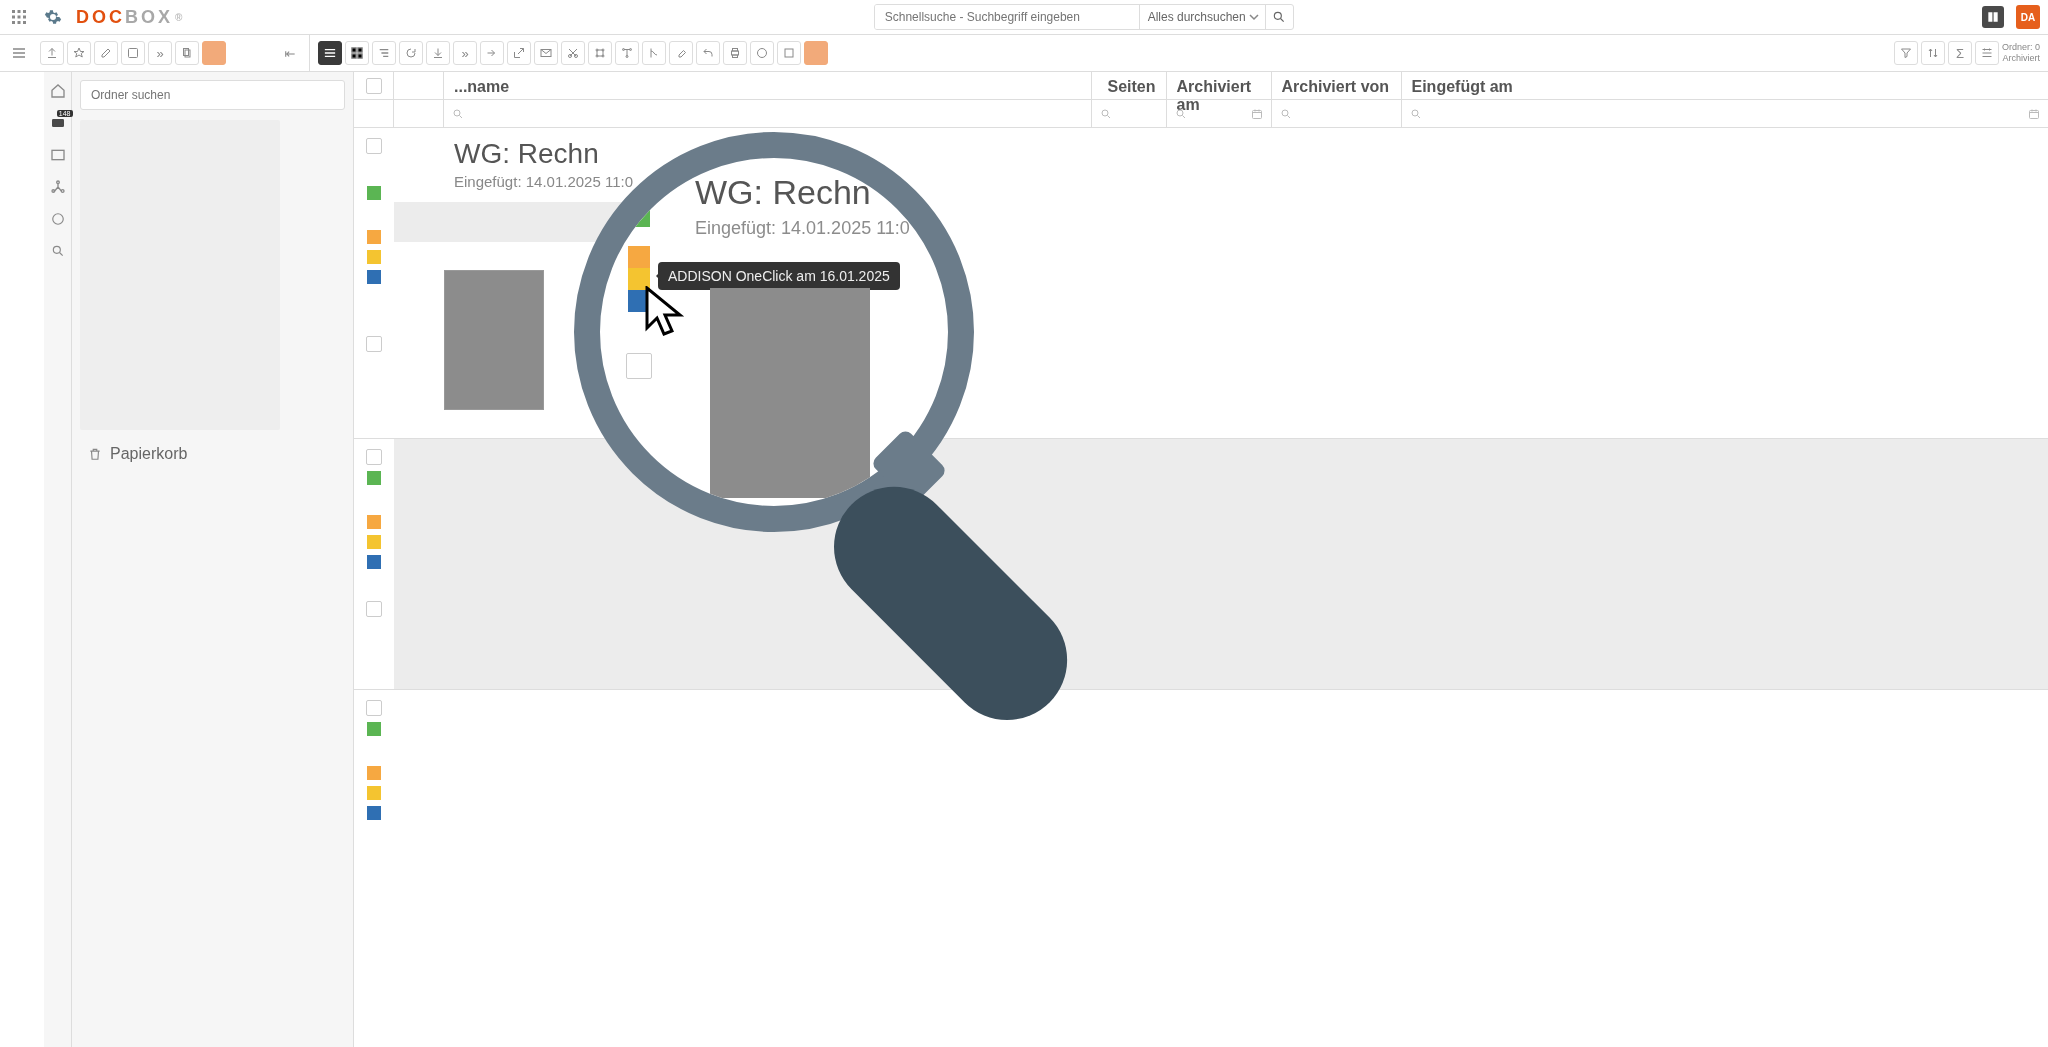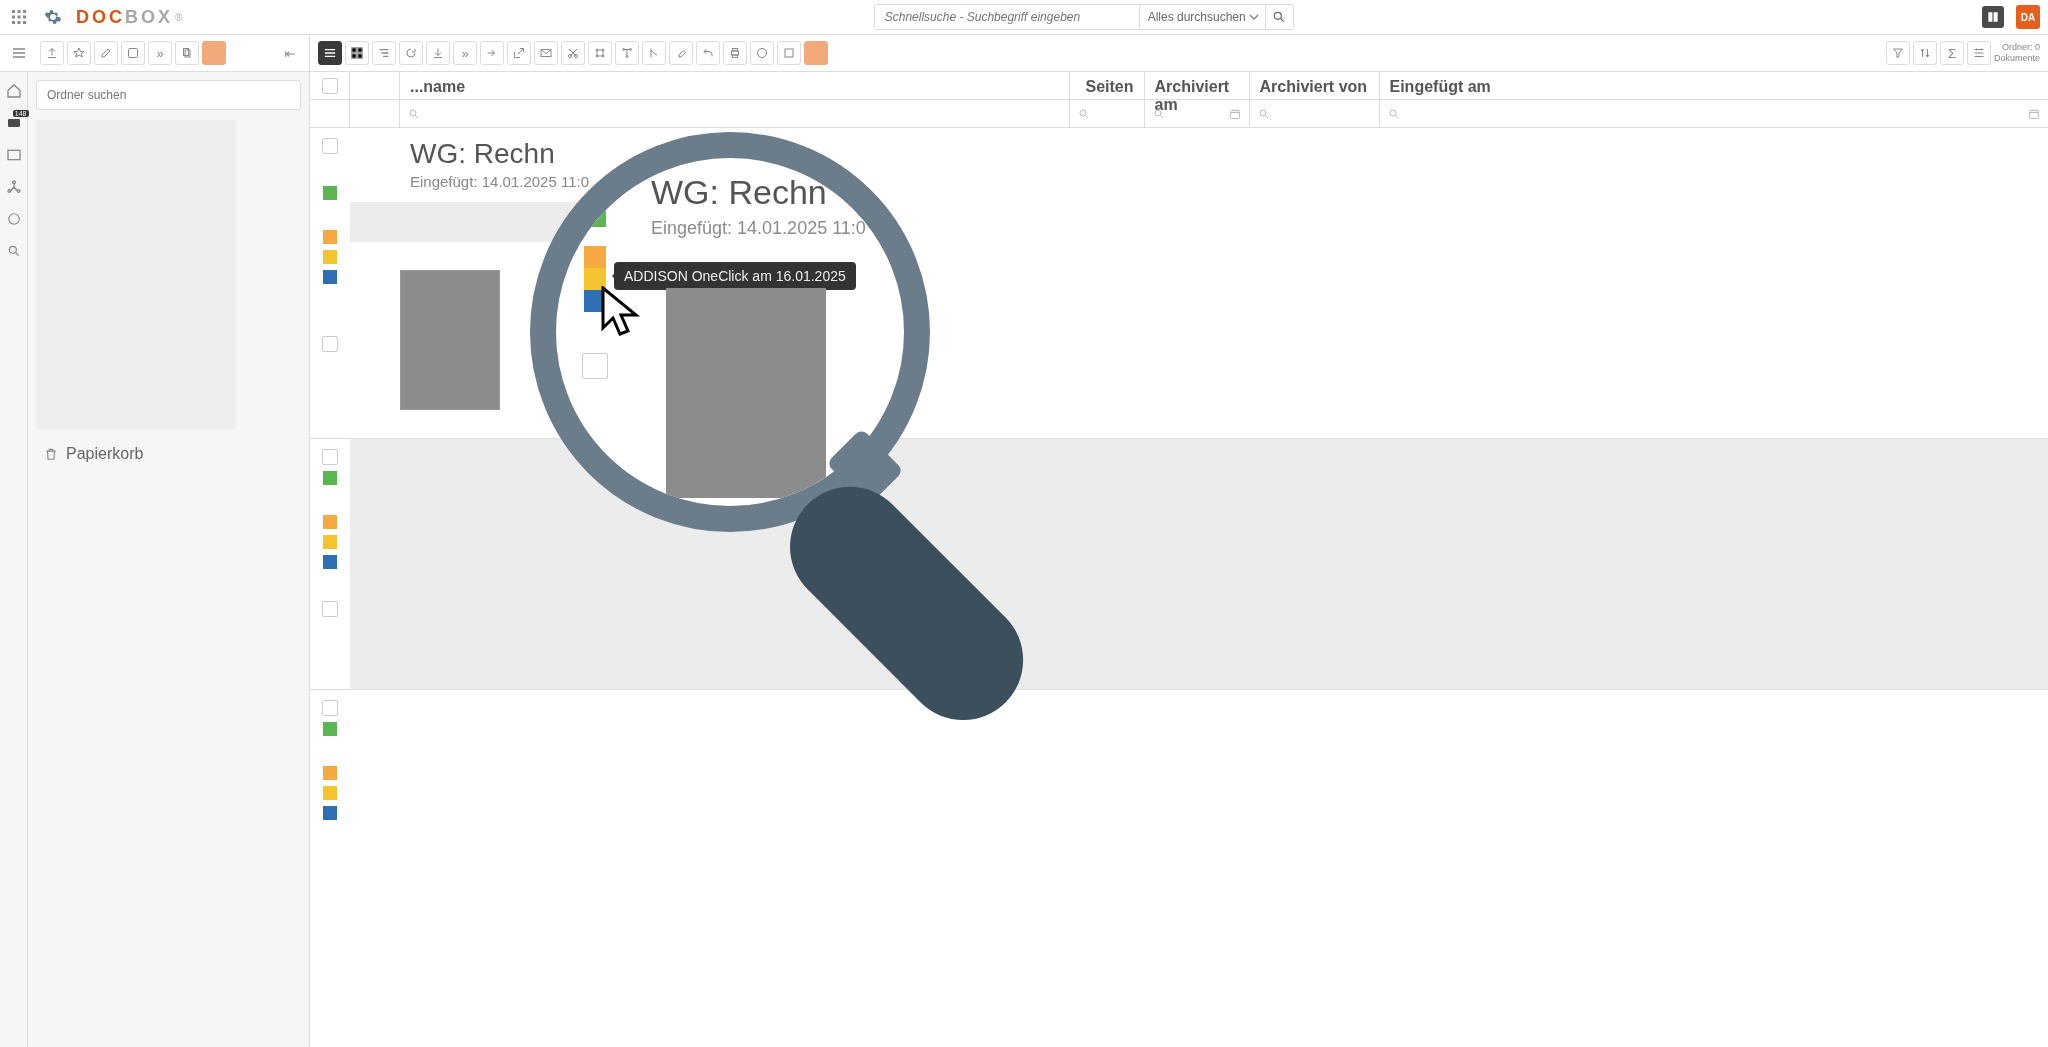--- a/index.html
+++ b/index.html
@@ -14,35 +14,35 @@
   }
   *{box-sizing:border-box;}
   html,body{margin:0;padding:0;height:100%;}
   body{font-family:Arial,Helvetica,sans-serif;font-size:13px;color:var(--text);background:#fff;overflow:hidden;}
   .topbar{height:35px;border-bottom:1px solid var(--border);display:flex;align-items:center;padding:0 8px;gap:12px;}
   .topbar .spacer{flex:1;}
   .topbar .brand{display:flex;align-items:center;font-weight:600;letter-spacing:3px;font-size:18px;}
   .brand .b1{color:#e2500f;}
   .brand .b2{color:#a8a8a8;}
   .topbar .search-shell{display:flex;align-items:center;border:1px solid var(--border);border-radius:3px;height:26px;overflow:hidden;width:420px;}
-  .topbar .search-shell input{border:0;outline:0;padding:0 10px;height:100%;flex:1;font-size:12px;color:#666;font-style:italic;}
+  .topbar .search-shell input{border:0;outline:0;padding:0 10px;height:100%;flex:1;font-size:12px;color:#666;}
   .topbar .search-scope{border-left:1px solid var(--border);height:100%;display:flex;align-items:center;gap:3px;padding:0 6px 0 8px;font-size:12px;color:#666;cursor:pointer;}
   .topbar .search-go{border-left:1px solid var(--border);height:100%;width:28px;display:flex;align-items:center;justify-content:center;cursor:pointer;}
   .icon-btn{width:22px;height:22px;display:inline-flex;align-items:center;justify-content:center;border-radius:3px;cursor:pointer;color:var(--icon);}
   .avatar{width:24px;height:24px;background:#e65f1c;color:#fff;font-size:10px;font-weight:bold;display:flex;align-items:center;justify-content:center;border-radius:3px;}
   .row2{height:37px;border-bottom:1px solid var(--border);display:flex;}
   .left-tools{width:310px;border-right:1px solid var(--border);display:flex;align-items:center;gap:3px;padding:0 8px;}
   .left-tools .gap{flex:1;}
   .tbtn{width:24px;height:24px;border:1px solid var(--border);border-radius:3px;display:inline-flex;align-items:center;justify-content:center;cursor:pointer;color:var(--icon);background:#fff;}
   .tbtn.active{background:#3a3a3a;color:#fff;border-color:#3a3a3a;}
   .tbtn.accent{background:var(--accent);border-color:var(--accent);color:#fff;}
   .main-tools{flex:1;display:flex;align-items:center;gap:3px;padding:0 8px;}
   .main-tools .grow{flex:1;}
   .counter{font-size:9px;line-height:11px;color:#888;text-align:right;}
-  .content{display:flex;height:calc(100% - 72px);}
+  .content{display:flex;height:calc(100% - 72px);margin-left:44px;}
   .vnav{width:28px;border-right:1px solid var(--border);background:#f6f6f6;display:flex;flex-direction:column;align-items:center;padding-top:10px;gap:14px;}
   .vnav .vbtn{width:18px;height:18px;display:flex;align-items:center;justify-content:center;cursor:pointer;color:var(--icon);}
   .sidebar{width:282px;border-right:1px solid var(--border);background:#f6f6f6;display:flex;flex-direction:column;padding:8px;gap:10px;}
   .folder-search{height:30px;border:1px solid var(--border);border-radius:3px;background:#fff;padding:0 10px;font-size:12px;color:#777;outline:none;width:100%;}
   .folder-tree{height:310px;background:#eee;border-radius:2px;width:200px;}
   .trash{display:flex;align-items:center;gap:8px;padding:5px 8px;font-size:16px;color:#666;cursor:pointer;}
   .workspace{flex:1;position:relative;overflow:hidden;}
   .col-head{height:28px;display:flex;border-bottom:1px solid var(--border);align-items:stretch;}
   .col-head .ch{border-right:1px solid var(--border);padding:6px 10px;font-size:16px;color:#555;font-weight:600;}
   .ch.chk{width:40px;}.ch.star{width:50px;}
@@ -284,21 +284,21 @@
         </svg>
       </div>
     <div class="tbtn">Σ</div>
     <div class="tbtn">
         <svg width="12" height="12" viewBox="0 0 24 24" fill="none" stroke="currentColor" stroke-width="2">
           <path d="M3 5h18M3 12h18M3 19h18M7 3v4M17 3v4"></path>
         </svg>
       </div>
     <div class="counter">
       <div>Ordner: 0</div>
-      <div>Dokumente</div>
+      <div>Archiviert</div>
     </div>
   </div>
 </div>
 
 <div class="content">
   <div class="vnav">
     <div class="vbtn">
         <svg width="16" height="16" viewBox="0 0 24 24" fill="none" stroke="currentColor" stroke-width="2">
           <path d="M3 11l9-8 9 8v10H3z"></path>
         </svg>

